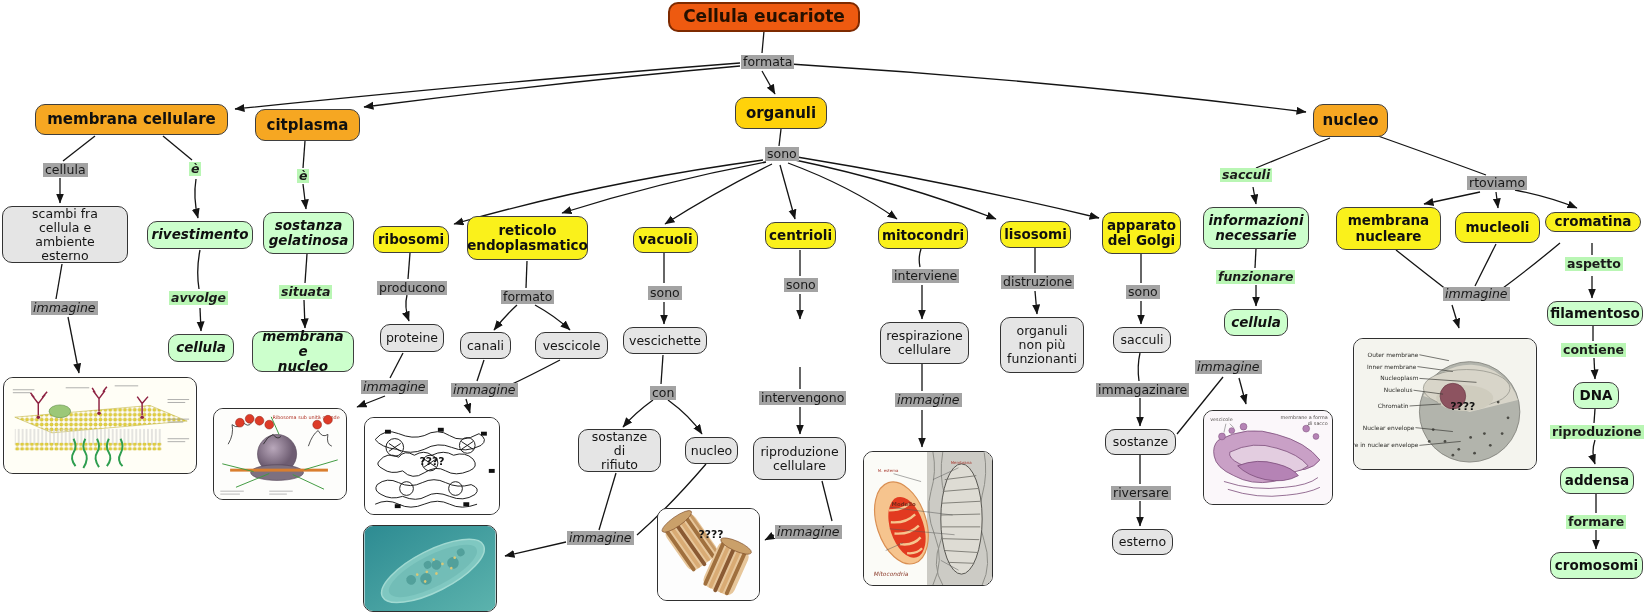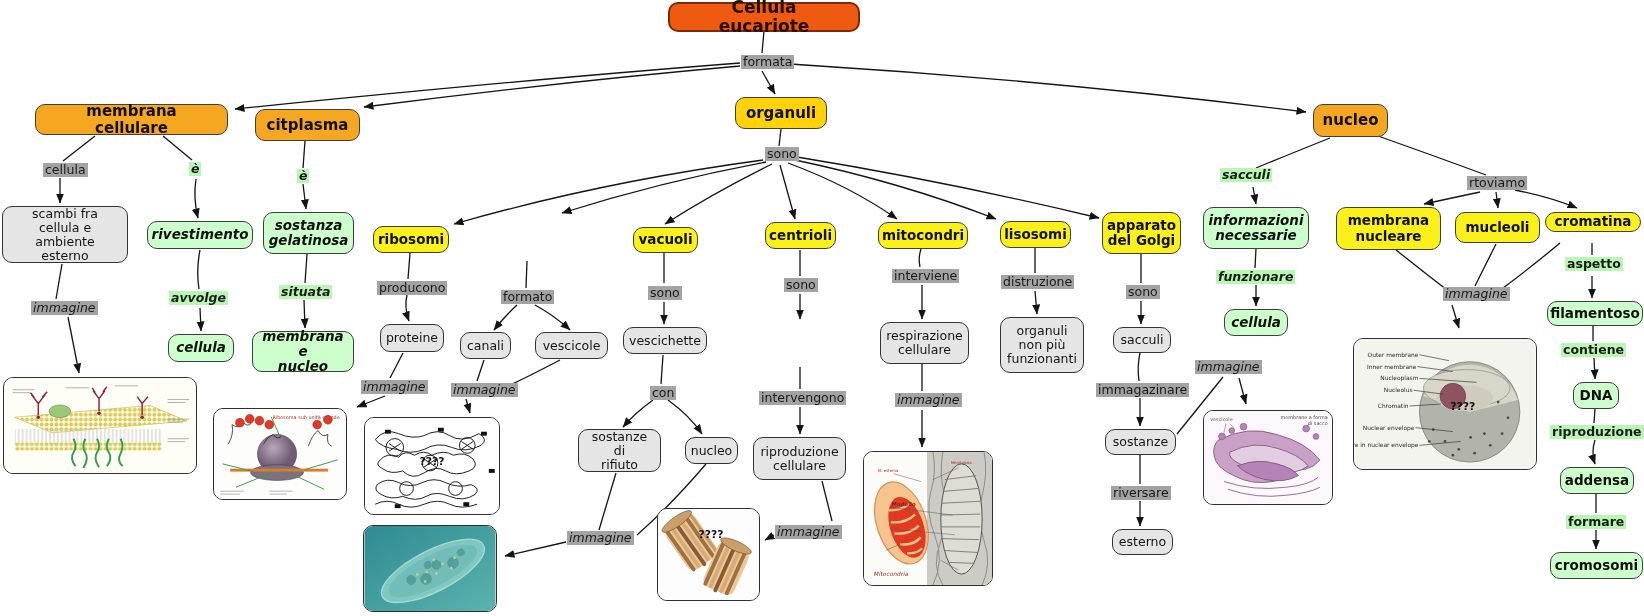--- a/index.html
+++ b/index.html
@@ -1,21 +1,21 @@
 <!DOCTYPE html>
 <html><head>
 <meta charset="utf-8">
 <style>
   html,body{margin:0;padding:0;background:#fff;}
   .canvas{position:relative;width:1644px;height:616px;background:#fff;
           font-family:"DejaVu Sans","Liberation Sans",sans-serif;overflow:hidden;}
   svg.edges{position:absolute;left:0;top:0;z-index:1;}
   .nd{position:absolute;z-index:2;box-sizing:border-box;display:flex;align-items:center;justify-content:center;
       text-align:center;white-space:pre-line;border:1.4px solid #3f3f3f;border-radius:10px;
-      line-height:1.12;color:#101010;padding:1px 20px;}
+      line-height:1.12;color:#101010;padding:1px 10px;}
   .root{background:#ee5a10;border:2px solid #7e2a00;font-weight:bold;font-size:17px;color:#241000;}
   .lv1{background:#f6a722;font-weight:bold;font-size:15px;}
   .org{background:#ffd20a;font-weight:bold;font-size:15px;}
   .lv2{background:#faf11b;font-weight:bold;font-size:13.5px;}
   .grn{background:#ccffcc;font-weight:bold;font-style:italic;font-size:13.5px;}
   .grnb{background:#ccffcc;font-weight:bold;font-size:13.5px;}
   .gry{background:#e5e5e5;font-size:12.5px;color:#151515;border-color:#333;}
   .lk{position:absolute;z-index:3;font-size:12.5px;color:#1a1a1a;background:#a3a3a3;padding:0 2px;
       white-space:nowrap;line-height:1.15;}
   .lkg{background:#b9f6b4;font-weight:bold;font-style:italic;}
@@ -439,20 +439,22 @@
   </div>
 
   <div class="nd root" style="left:668px;top:2px;width:192px;height:30px">Cellula eucariote</div>
 
   <div class="nd lv1" style="left:35px;top:104px;width:193px;height:31px">membrana cellulare</div>
   <div class="nd lv1" style="left:255px;top:109px;width:105px;height:32px">citplasma</div>
   <div class="nd org" style="left:735px;top:97px;width:92px;height:32px">organuli</div>
   <div class="nd lv1" style="left:1313px;top:104px;width:75px;height:33px">nucleo</div>
 
   <div class="nd lv2" style="left:373px;top:226px;width:76px;height:27px">ribosomi</div>
+  <div class="nd lv2" style="left:467px;top:216px;width:121px;height:44px">reticolo
+endoplasmatico</div>
   <div class="nd lv2" style="left:633px;top:227px;width:65px;height:26px">vacuoli</div>
   <div class="nd lv2" style="left:765px;top:222px;width:71px;height:27px">centrioli</div>
   <div class="nd lv2" style="left:878px;top:222px;width:90px;height:27px">mitocondri</div>
   <div class="nd lv2" style="left:1000px;top:221px;width:71px;height:27px">lisosomi</div>
   <div class="nd lv2" style="left:1102px;top:212px;width:79px;height:42px">apparato
 del Golgi</div>
   <div class="nd lv2" style="left:1336px;top:207px;width:105px;height:43px">membrana
 nucleare</div>
   <div class="nd lv2" style="left:1455px;top:212px;width:85px;height:31px">mucleoli</div>
   <div class="nd lv2" style="left:1545px;top:212px;width:96px;height:20px">cromatina</div>

